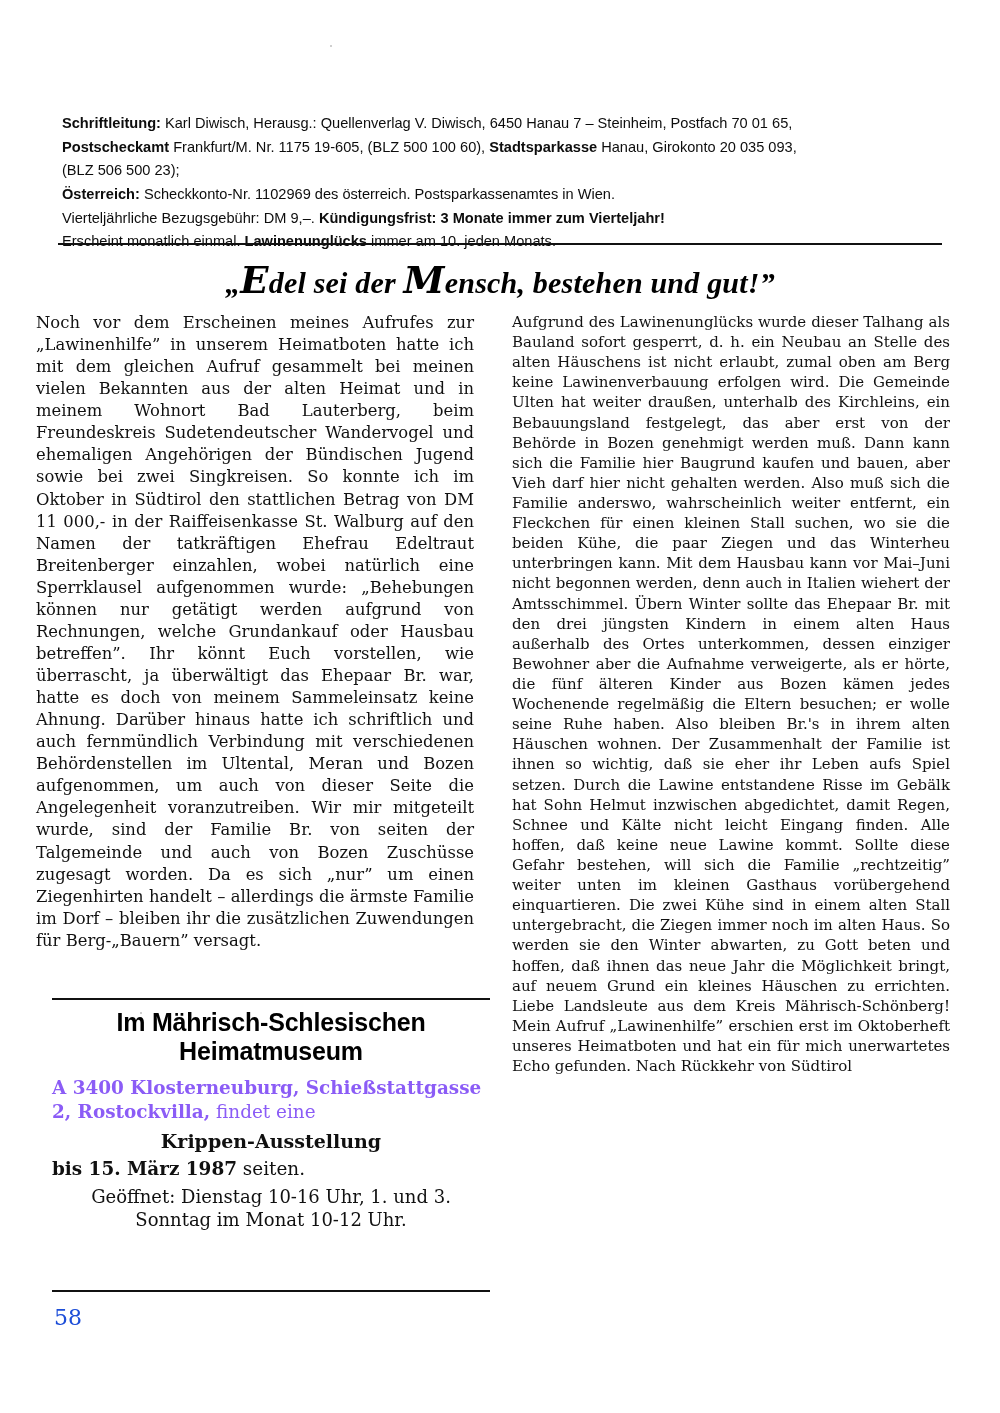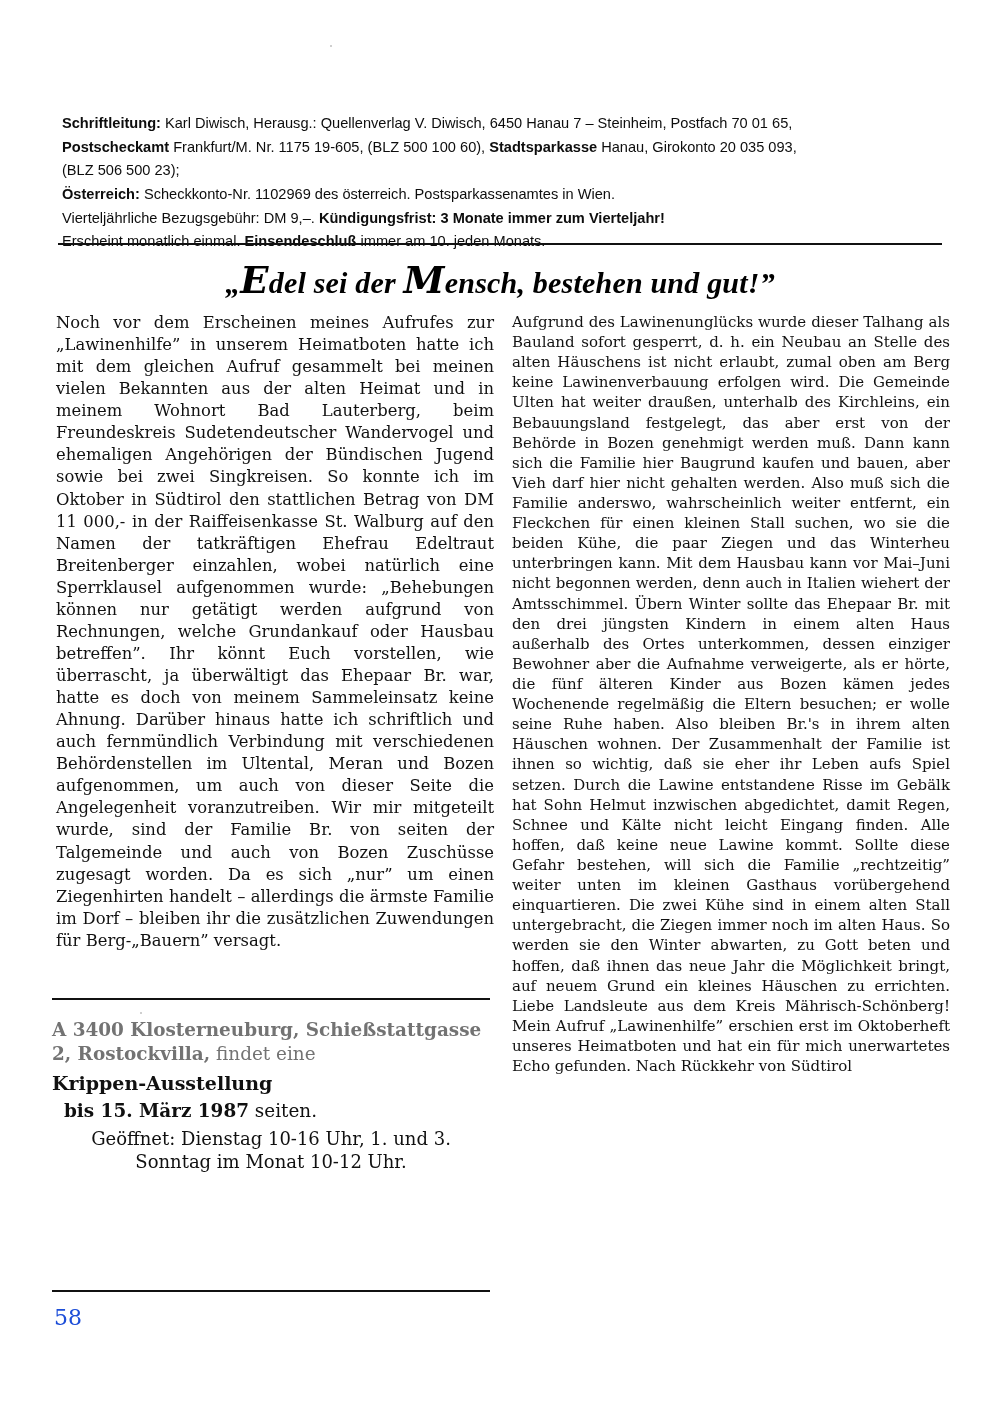--- a/index.html
+++ b/index.html
@@ -74,21 +74,21 @@
     top: 312px;
     width: 438px;
     font-family: "DejaVu Serif", serif;
     font-size: 16.4px;
     line-height: 1.345;
     text-align: justify;
     color: #111;
     hyphens: manual;
   }
   .col p { margin: 0; text-indent: 0; }
-  .col-left { left: 56px; }
+  .col-left { left: 36px; }
   .col-right { left: 512px; }
   .col-right { font-size: 15px; line-height: 1.341; }
 
   
   .rule-mid {
     position: absolute;
     left: 52px;
     top: 998px;
     width: 438px;
     height: 2px;
@@ -118,37 +118,37 @@
     letter-spacing: -0.2px;
     color: #000;
   }
   .museum .addr {
     margin-top: 10px;
     font-family: "DejaVu Serif", serif;
     font-size: 18.4px;
     font-weight: 700;
     line-height: 1.3;
     text-align: left;
-    color: #737373;
+    color: #8b5cf6;
   }
   .museum .addr .norm { font-weight: 400; }
   .museum .expo {
     margin-top: 6px;
     font-family: "DejaVu Serif", serif;
     font-weight: 700;
     font-size: 19px;
-    text-align: left;
+    text-align: center;
   }
   .museum .until {
     margin-top: 6px;
     font-family: "DejaVu Serif", serif;
     font-size: 18.4px;
     text-align: left;
   }
-  .museum .until b { font-weight: 700; margin-left: 12px; }
+  .museum .until b { font-weight: 700; }
   .museum .hours {
     margin-top: 6px;
     font-family: "DejaVu Serif", serif;
     font-size: 18px;
     line-height: 1.3;
     text-align: center;
   }
 
   
   .pageno {
@@ -171,40 +171,44 @@
 <body>
 
 <div class="page">
 
   <div class="imprint">
     <span class="ln l"><b>Schriftleitung:</b> Karl Diwisch, Herausg.: Quellenverlag V. Diwisch, 6450 Hanau 7 – Steinheim, Postfach 70 01 65,</span>
     <span class="ln l"><b>Postscheckamt</b> Frankfurt/M. Nr. 1175 19-605, (BLZ 500 100 60), <b>Stadtsparkasse</b> Hanau, Girokonto 20 035 093,</span>
     <span class="ln c">(BLZ 506 500 23);</span>
     <span class="ln c"><b>Österreich:</b> Scheckkonto-Nr. 1102969 des österreich. Postsparkassenamtes in Wien.</span>
     <span class="ln c">Vierteljährliche Bezugsgebühr: DM 9,–. <b>Kündigungsfrist: 3 Monate immer zum Vierteljahr!</b></span>
-    <span class="ln c">Erscheint monatlich einmal. <b>Einsendeschluß</b> immer am 10. jeden Monats.</span>
+    <span class="ln c">Erscheint monatlich einmal. <b>Lawinenunglücks</b> immer am 10. jeden Monats.</span>
   </div>
 
   <div class="rule rule-top"></div>
 
   <div class="headline">
     <span>„</span><span class="drop">E</span><span>del sei der</span> <span class="drop">M</span><span>ensch, bestehen und gut!”</span>
   </div>
 
   <div class="col col-left" style="height: 670px;">
     <p>Noch vor dem Erscheinen meines Aufrufes zur „Lawinenhilfe” in unserem Heimatboten hatte ich mit dem gleichen Aufruf gesammelt bei meinen vielen Bekannten aus der alten Heimat und in meinem Wohnort Bad Lauterberg, beim Freundeskreis Sudetendeutscher Wandervogel und ehemaligen Angehörigen der Bündischen Jugend sowie bei zwei Singkreisen. So konnte ich im Oktober in Südtirol den stattlichen Betrag von DM 11 000,- in der Raiffeisenkasse St. Walburg auf den Namen der tatkräftigen Ehefrau Edeltraut Breitenberger einzahlen, wobei natürlich eine Sperrklausel aufgenommen wurde: „Behebungen können nur getätigt werden aufgrund von Rechnungen, welche Grundankauf oder Hausbau betreffen”. Ihr könnt Euch vorstellen, wie überrascht, ja überwältigt das Ehepaar Br. war, hatte es doch von meinem Sammeleinsatz keine Ahnung. Darüber hinaus hatte ich schriftlich und auch fernmündlich Verbindung mit verschiedenen Behördenstellen im Ultental, Meran und Bozen aufgenommen, um auch von dieser Seite die Angelegenheit voranzutreiben. Wir mir mitgeteilt wurde, sind der Familie Br. von seiten der Talgemeinde und auch von Bozen Zuschüsse zugesagt worden. Da es sich „nur” um einen Ziegenhirten handelt – allerdings die ärmste Familie im Dorf – bleiben ihr die zusätzlichen Zuwendungen für Berg-„Bauern” versagt.</p>
   </div>
 
   <div class="col col-right" style="height: 1000px;">
     <p>Aufgrund des Lawinenunglücks wurde dieser Talhang als Bauland sofort gesperrt, d. h. ein Neubau an Stelle des alten Häuschens ist nicht erlaubt, zumal oben am Berg keine Lawinenverbauung erfolgen wird. Die Gemeinde Ulten hat weiter draußen, unterhalb des Kirchleins, ein Bebauungsland festgelegt, das aber erst von der Behörde in Bozen genehmigt werden muß. Dann kann sich die Familie hier Baugrund kaufen und bauen, aber Vieh darf hier nicht gehalten werden. Also muß sich die Familie anderswo, wahrscheinlich weiter entfernt, ein Fleckchen für einen kleinen Stall suchen, wo sie die beiden Kühe, die paar Ziegen und das Winterheu unterbringen kann. Mit dem Hausbau kann vor Mai–Juni nicht begonnen werden, denn auch in Italien wiehert der Amtsschimmel. Übern Winter sollte das Ehepaar Br. mit den drei jüngsten Kindern in einem alten Haus außerhalb des Ortes unterkommen, dessen einziger Bewohner aber die Aufnahme verweigerte, als er hörte, die fünf älteren Kinder aus Bozen kämen jedes Wochenende regelmäßig die Eltern besuchen; er wolle seine Ruhe haben. Also bleiben Br.'s in ihrem alten Häuschen wohnen. Der Zusammenhalt der Familie ist ihnen so wichtig, daß sie eher ihr Leben aufs Spiel setzen. Durch die Lawine entstandene Risse im Gebälk hat Sohn Helmut inzwischen abgedichtet, damit Regen, Schnee und Kälte nicht leicht Eingang finden. Alle hoffen, daß keine neue Lawine kommt. Sollte diese Gefahr bestehen, will sich die Familie „rechtzeitig” weiter unten im kleinen Gasthaus vorübergehend einquartieren. Die zwei Kühe sind in einem alten Stall untergebracht, die Ziegen immer noch im alten Haus. So werden sie den Winter abwarten, zu Gott beten und hoffen, daß ihnen das neue Jahr die Möglichkeit bringt, auf neuem Grund ein kleines Häuschen zu errichten. Liebe Landsleute aus dem Kreis Mährisch-Schönberg! Mein Aufruf „Lawinenhilfe” erschien erst im Oktoberheft unseres Heimatboten und hat ein für mich unerwartetes Echo gefunden. Nach Rückkehr von Südtirol</p>
   </div>
 
   <div class="rule-mid"></div>
 
   <div class="museum">
+    <h2>
+      <span>Im Mährisch-Schlesischen</span><br>
+      <span>Heimatmuseum</span>
+    </h2>
     <div class="addr">
       <span>A 3400 Klosterneuburg, Schießstattgasse 2, Rostockvilla,</span><span class="norm"> findet eine</span>
     </div>
     <div class="expo">Krippen-Ausstellung</div>
     <div class="until">
       <b>bis 15. März 1987</b><span> seiten.</span>
     </div>
     <div class="hours">Geöffnet: Dienstag 10-16 Uhr, 1. und 3. Sonntag im Monat 10-12 Uhr.</div>
   </div>
 

